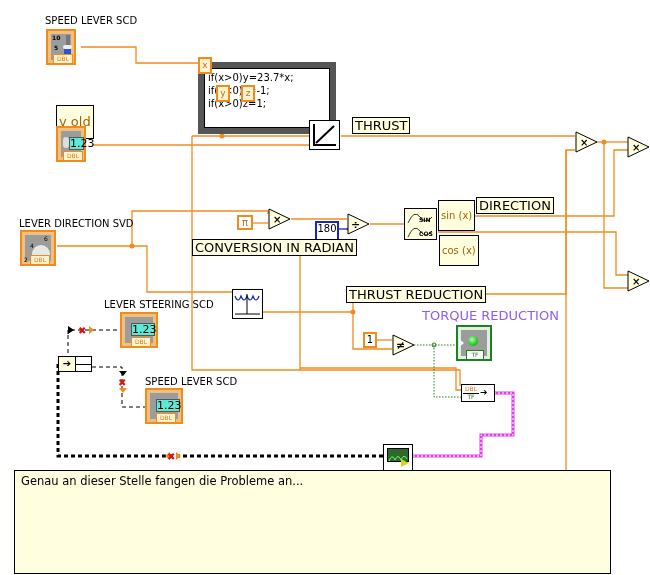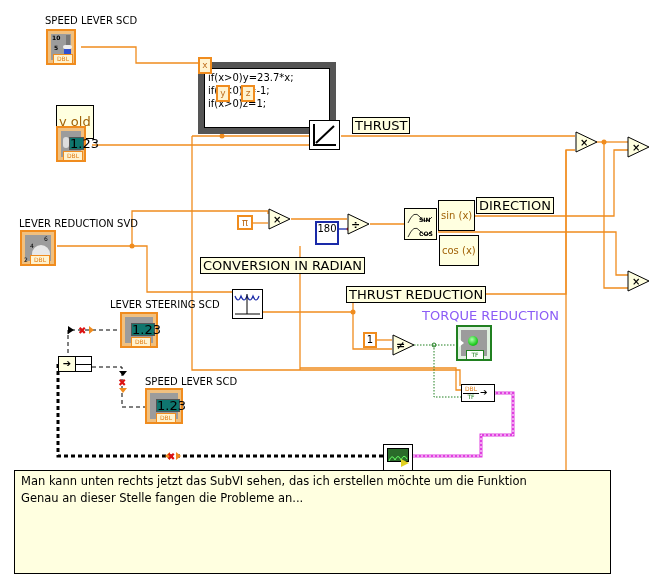--- a/index.html
+++ b/index.html
@@ -12,22 +12,22 @@
              background:#ffffe0; border:1px solid #000; padding:0 2px; line-height:15px; white-space:nowrap; }
   .small-lbl { position:absolute; font-family:"DejaVu Sans", sans-serif; font-size:10px; color:#a16207;
              background:#ffffe0; border:1px solid #000; padding:8px 2px; line-height:13px; white-space:nowrap; }
   .plain-big { position:absolute; font-family:"DejaVu Sans", sans-serif; font-size:13px; color:#8b5cf6; white-space:nowrap; }
   .terminal { position:absolute; width:30px; height:36px; border:2px solid #f08c1e; background:#f0c080;
               box-sizing:border-box; }
   .terminal .inner { position:absolute; left:3px; top:3px; right:3px; bottom:3px; background:#9c9c9c; }
   .terminal .dbl { position:absolute; left:5px; bottom:-1px; width:18px; height:8px; background:#fff3d0;
                    border:1px solid #f08c1e; font-size:6px; line-height:8px; color:#e07a10; text-align:center;
                    font-family:"DejaVu Sans", sans-serif; }
-  .terminal .num { position:absolute; left:6px; top:9px; width:18px; height:11px; background:#0f766e;
-                   border:1px solid #555; font-size:13px; line-height:11px; font-family:"DejaVu Sans", sans-serif; }
+  .terminal .num { position:absolute; left:6px; top:9px; width:18px; height:11px; background:#5eead4;
+                   border:1px solid #555; font-size:11px; line-height:11px; font-family:"DejaVu Sans", sans-serif; }
   .formula { position:absolute; left:198px; top:18px; width:138px; height:72px; background:#555; box-sizing:border-box;margin-top:44px; }
   .formula .body { position:absolute; left:6px; top:6px; right:6px; bottom:6px; background:#fff; border:1px solid #000;
                    font-family:"DejaVu Sans", sans-serif; font-size:10px; line-height:13px; padding:2px 3px; }
   .ftag { position:absolute; width:10px; height:13px; background:#fff3d0; border:2px solid #f08c1e; font-size:9px;
           line-height:12px; text-align:center; color:#c07020; font-family:"DejaVu Sans", sans-serif; }
   .const { position:absolute; border:2px solid #f08c1e; background:#fff; font-family:"DejaVu Sans", sans-serif;
            font-size:10px; text-align:center; box-sizing:border-box; }
   .comment { position:absolute; left:14px; top:470px; width:597px; height:104px; background:#ffffe0;
              border:1px solid #000; box-sizing:border-box; padding:2px 6px;
              font-family:"DejaVu Sans", sans-serif; font-size:11.5px; line-height:17px; color:#000; }
@@ -170,21 +170,21 @@
   </svg>
 <svg class="abs" style="left:627px;top:136px;" width="24" height="22">
     <polygon points="1,1 22,11 1,21" fill="#ffffe0" stroke="#000"></polygon>
     <text x="5" y="15" font-size="10" font-family="DejaVu Sans, sans-serif" font-weight="bold">×</text>
   </svg>
 <svg class="abs" style="left:627px;top:270px;" width="24" height="22">
     <polygon points="1,1 22,11 1,21" fill="#ffffe0" stroke="#000"></polygon>
     <text x="5" y="15" font-size="10" font-family="DejaVu Sans, sans-serif" font-weight="bold">×</text>
   </svg>
 
-<div class="lbl" style="left:19px;top:218px;">LEVER REDUCTION SVD</div>
+<div class="lbl" style="left:19px;top:218px;">LEVER DIRECTION SVD</div>
 <div class="terminal" style="left:20px;top:230px;width:36px;">
   <div class="inner"></div>
   <div class="abs" style="left:8px;top:10px;font-size:6px;">4</div>
   <div class="abs" style="left:22px;top:3px;font-size:6px;">6</div>
   <div class="abs" style="left:2px;top:24px;font-size:6px;">2</div>
   <div class="abs" style="left:10px;top:13px;width:18px;height:18px;border-radius:9px 9px 0 0;background:#e8e8e8;"></div>
   <div class="dbl" style="left:8px;">DBL</div>
 </div>
 
 <div class="const" style="left:237px;top:215px;width:16px;height:15px;line-height:11px;color:#c07020;">π</div>
@@ -197,21 +197,21 @@
 <div class="const" style="left:315px;top:221px;width:24px;height:24px;border-color:#1a2aa8;line-height:12px;">180</div>
 <svg class="abs" style="left:338px;top:226px;" width="12" height="6">
     <path d="M0,3 H10" stroke="#1a2aa8" stroke-width="1.3"></path>
     <circle cx="10" cy="3" r="1.5" fill="#cc2222"></circle>
   </svg>
 
 <svg class="abs" style="left:347px;top:213px;" width="24" height="22">
     <polygon points="1,1 22,11 1,21" fill="#ffffe0" stroke="#000"></polygon>
     <text x="4" y="15" font-size="11" font-family="DejaVu Sans, sans-serif" font-weight="bold">÷</text>
   </svg>
-<div class="big-lbl" style="left:200px;top:239px;margin-top:18px;">CONVERSION IN RADIAN</div>
+<div class="big-lbl" style="left:192px;top:239px;">CONVERSION IN RADIAN</div>
 
 <div class="abs" style="left:404px;top:208px;width:33px;height:32px;border:1px solid #000;background:#ffffe0;box-sizing:border-box;">
   <svg width="31" height="30">
     <path d="M3,14 Q9,0 15,8 T27,8" stroke="#000" fill="none" stroke-width="0.8"></path>
     <path d="M3,28 Q9,14 15,22 T27,22" stroke="#000" fill="none" stroke-width="0.8"></path>
     <text x="14" y="13" font-size="6" font-weight="bold" font-family="DejaVu Sans, sans-serif">SIN</text>
     <text x="14" y="27" font-size="6" font-weight="bold" font-family="DejaVu Sans, sans-serif">COS</text>
   </svg>
 </div>
 <div class="small-lbl" style="left:438px;top:200px;">sin (x)</div>
@@ -253,30 +253,29 @@
       </svg>
   </div>
   <div class="abs" style="left:17px;top:14px;width:0;height:0;border-top:4px solid transparent;border-bottom:4px solid transparent;border-left:8px solid #e0d020;"></div>
 </div>
 
 <div class="abs" style="left:58px;top:356px;width:34px;height:16px;border:1px solid #000;background:#fff;box-sizing:border-box;">
   <div class="abs" style="left:0;top:0;width:16px;height:14px;background:#ffffe0;border-right:1px solid #000;font-size:10px;line-height:14px;text-align:center;">➔</div>
   <div class="abs" style="left:17px;top:7px;width:15px;height:0;border-top:1px solid #000;"></div>
 </div>
 
-<div class="lbl" style="left:110px;top:299px;">LEVER STEERING SCD</div>
+<div class="lbl" style="left:104px;top:299px;">LEVER STEERING SCD</div>
 <div class="terminal" style="left:120px;top:312px;width:38px;">
   <div class="inner"></div>
   <div class="num" style="left:9px;width:22px;">1.23</div>
   <div class="dbl" style="left:9px;">DBL</div>
 </div>
 
 <div class="lbl" style="left:145px;top:376px;">SPEED LEVER SCD</div>
 <div class="terminal" style="left:145px;top:388px;width:38px;">
   <div class="inner"></div>
   <div class="num" style="left:9px;width:22px;">1.23</div>
   <div class="dbl" style="left:9px;">DBL</div>
 </div>
 
 <div class="comment">
-  <div>Man kann unten rechts jetzt das SubVI sehen, das ich erstellen möchte um die Funktion</div>
   <div>Genau an dieser Stelle fangen die Probleme an...</div>
 </div>
 
 </body></html>

